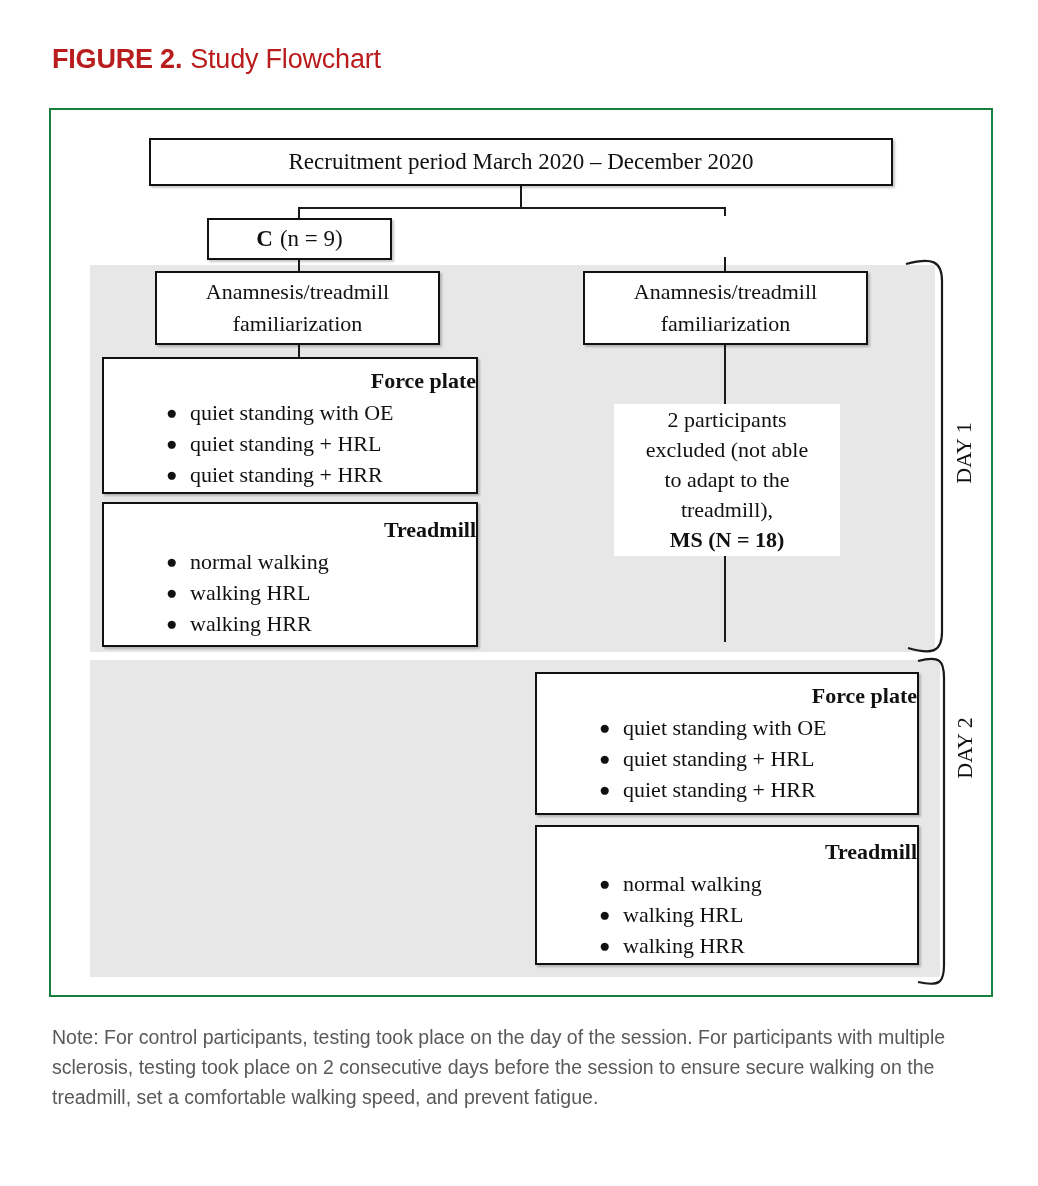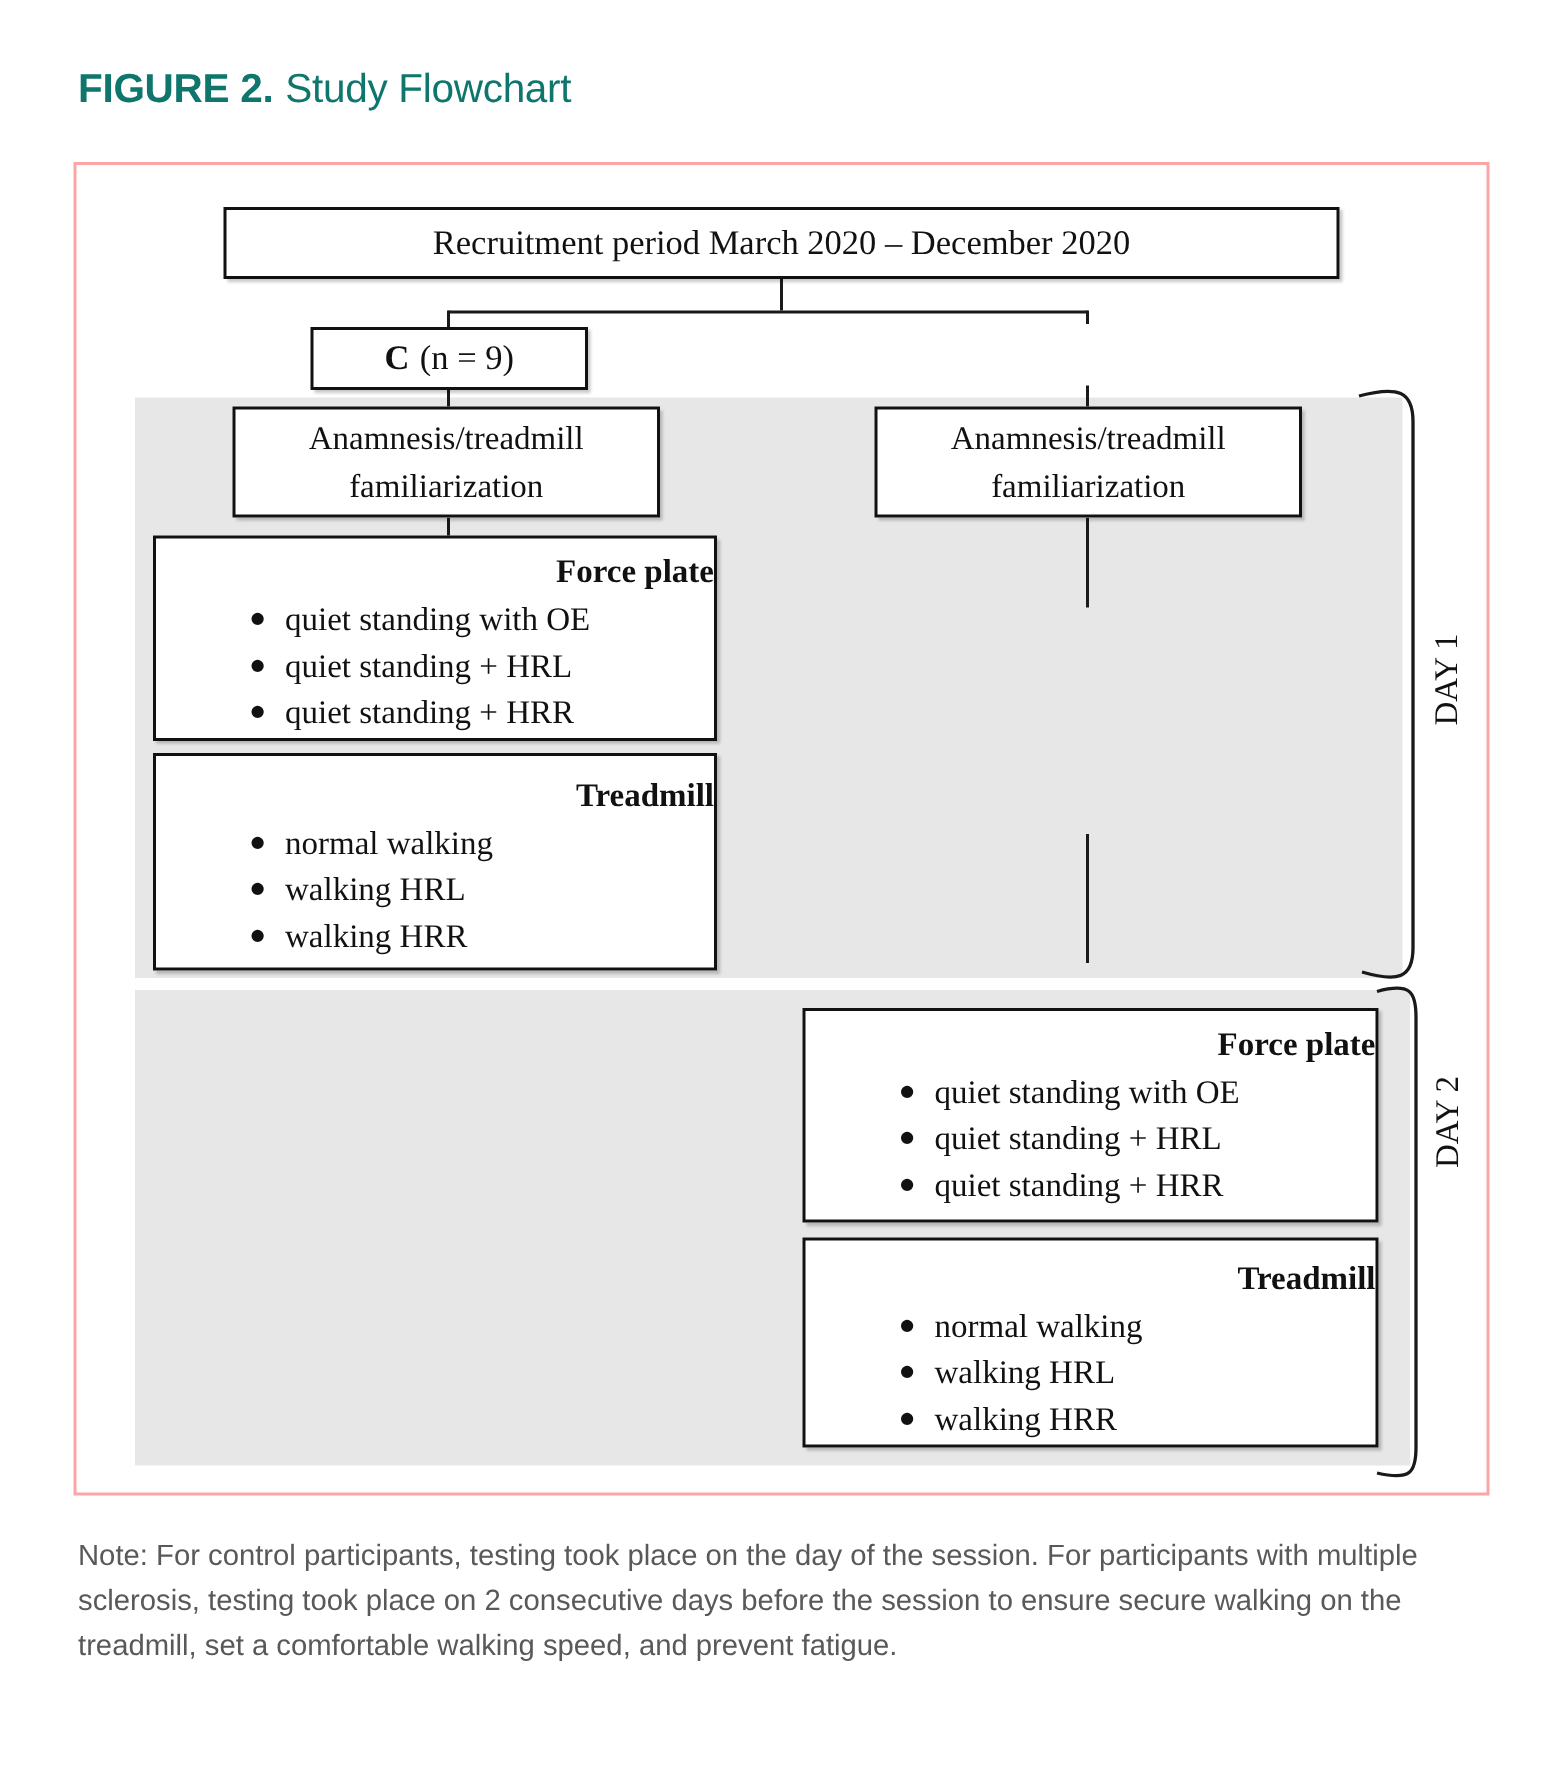--- a/index.html
+++ b/index.html
@@ -1,24 +1,24 @@
 <!DOCTYPE html>
 <html><head>
 <meta charset="utf-8">
 <style>
   html,body{margin:0;padding:0;background:#ffffff;}
   .canvas{position:relative;width:1038px;height:1186px;background:#fff;overflow:hidden;
           font-family:"Liberation Serif","DejaVu Serif",serif;color:#111;}
   .fig-title{position:absolute;left:52px;top:44px;
              font-family:"Liberation Sans","DejaVu Sans",sans-serif;
-             font-size:27px;color:#0f766e;letter-spacing:-0.2px;white-space:nowrap;}
+             font-size:27px;color:#b91c1c;letter-spacing:-0.2px;white-space:nowrap;}
   .fig-title .lbl{font-weight:900;}
   .fig-title .txt{font-weight:500;margin-left:8px;}
   .frame{position:absolute;left:49px;top:108px;width:944px;height:889px;
-         border:2px solid #fca5a5;background:#fff;box-sizing:border-box;}
+         border:2px solid #15803d;background:#fff;box-sizing:border-box;}
   .region{position:absolute;background:#e7e7e7;}
   .box{position:absolute;background:#fff;border:2.5px solid #111;box-sizing:border-box;
        box-shadow:2px 2px 2px rgba(0,0,0,0.22);display:flex;align-items:center;justify-content:center;
        text-align:center;}
   .line{position:absolute;background:#1a1a1a;}
   .top-text{font-size:23px;}
   .grp-abbr{font-weight:bold;margin-right:7px;}
   .anam{font-size:22px;line-height:32px;padding:0 30px;}
   .detail-box{flex-direction:column;align-items:stretch;justify-content:flex-start;
               padding-top:5px;text-align:left;}
@@ -103,20 +103,27 @@
       <div class="bullet-row">
           <span class="bullet">●</span>
           <span>walking HRR</span>
         </div>
     </div>
 
     <div class="box anam" style="left:532px;top:161px;width:285px;height:74px;">
       <span>Anamnesis/treadmill familiarization</span>
     </div>
 
+    <div class="excluded" style="left:563px;top:294px;width:226px;height:152px;">
+      <div>2 participants</div>
+      <div>excluded (not able</div>
+      <div>to adapt to the</div>
+      <div>treadmill),</div>
+      <div class="result">MS (N = 18)</div>
+    </div>
 
     <div class="box detail-box" style="left:484px;top:562px;width:384px;height:143px;">
       <div class="detail-heading">Force plate</div>
       <div class="bullet-row">
           <span class="bullet">●</span>
           <span>quiet standing with OE</span>
         </div>
       <div class="bullet-row">
           <span class="bullet">●</span>
           <span>quiet standing + HRL</span>

